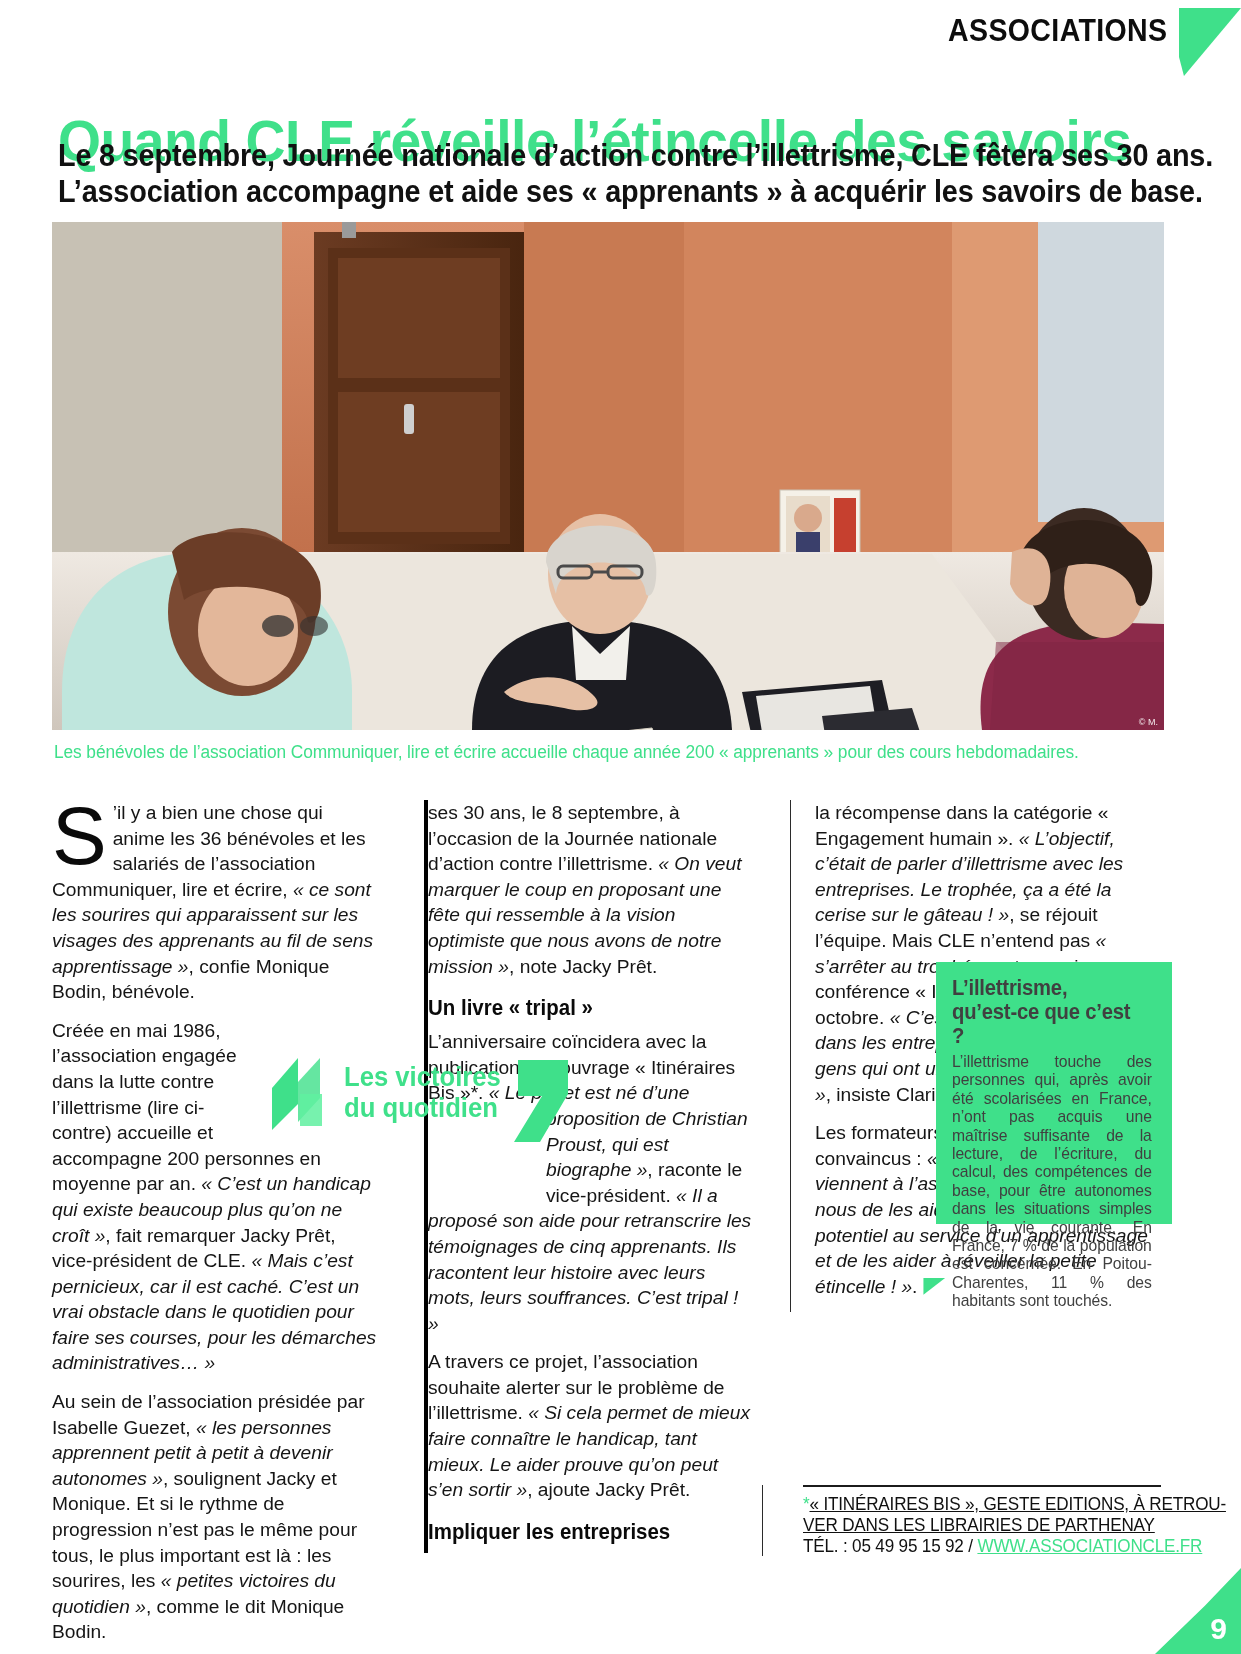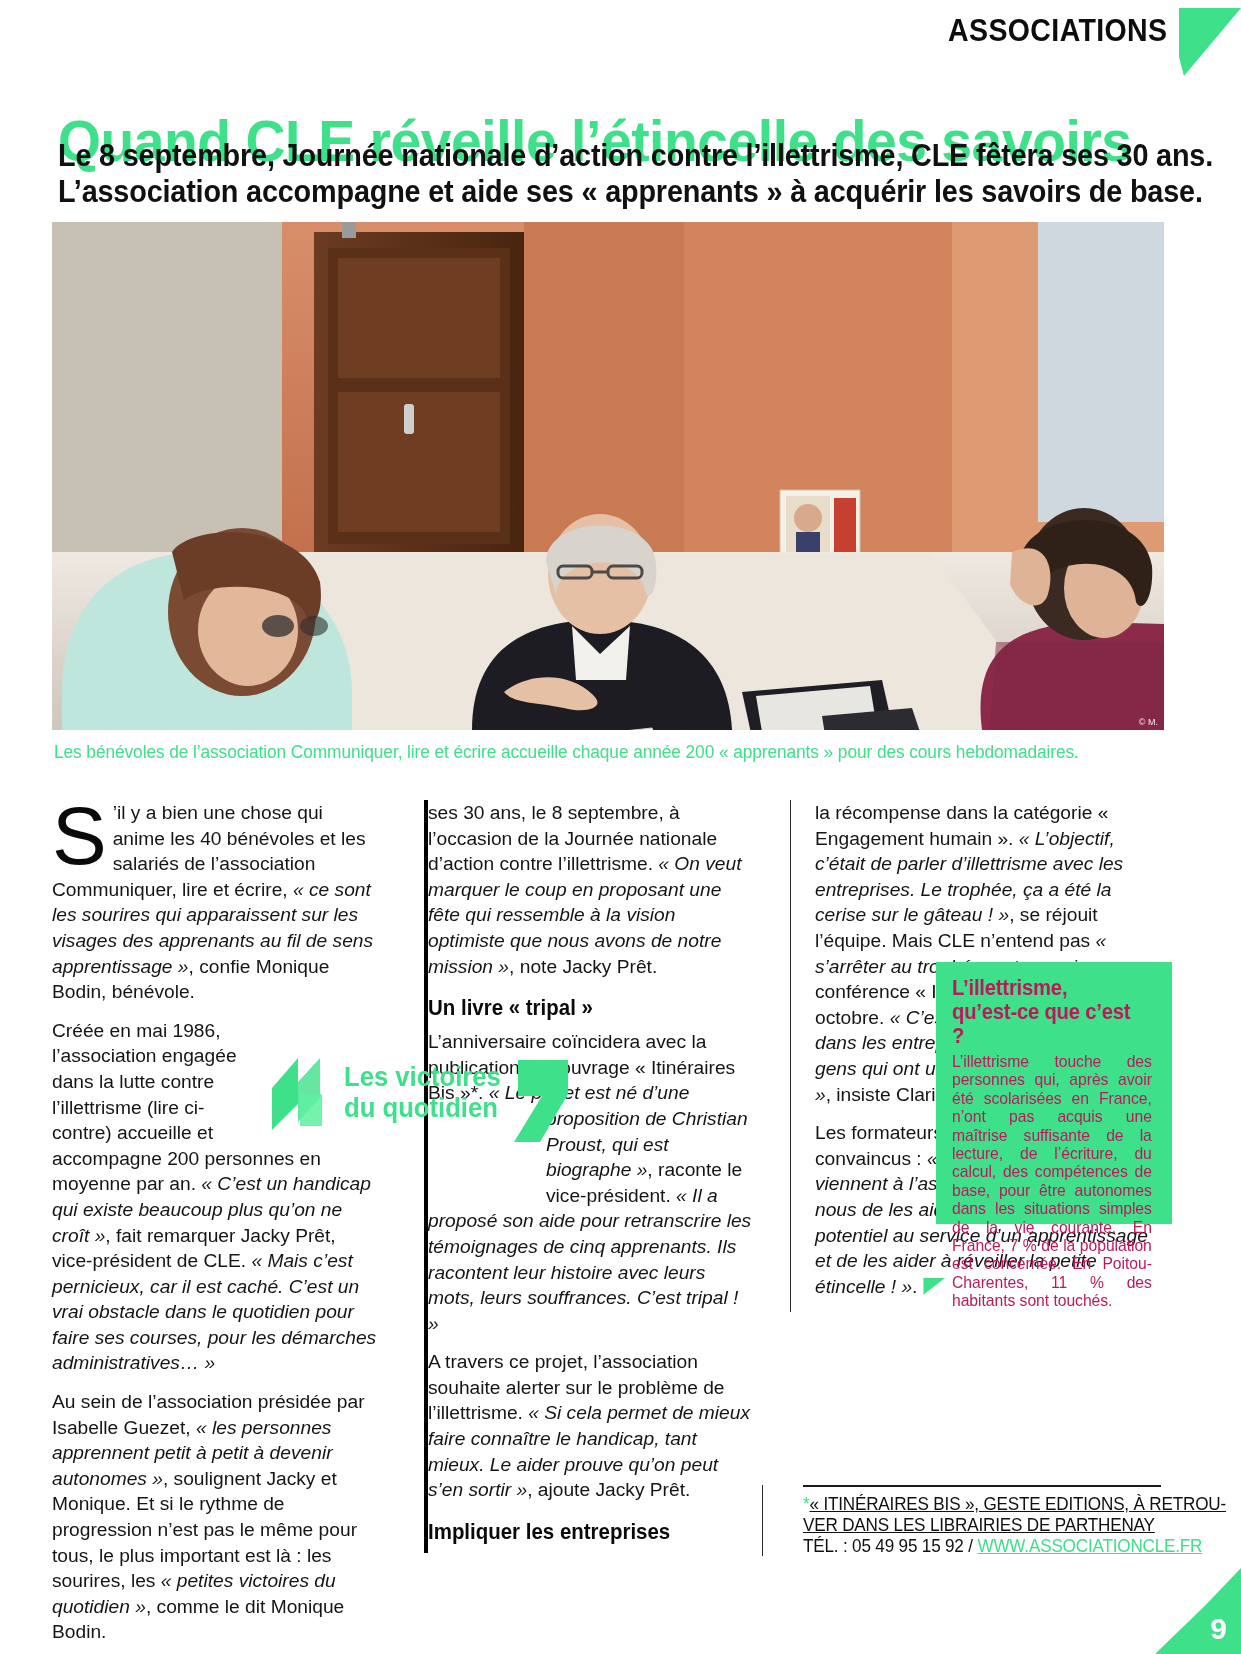--- a/index.html
+++ b/index.html
@@ -134,21 +134,21 @@
   .pq-spacer{
     float:left;width:118px;height:108px;shape-outside:inset(0);
   }
   .pq-spacer-c1{
     float:right;width:118px;height:112px;
   }
 
   
   .greenbox{
     position:absolute;left:936px;top:962px;width:236px;height:262px;
-    background:#3fe08a;color:#be185d;
+    background:#3fe08a;color:#404040;
     padding:14px 14px 10px 16px;box-sizing:border-box;
     z-index:6;
   }
   .gb-title{
     font-weight:bold;font-size:21.5px;line-height:24px;
     letter-spacing:-0.2px;margin-bottom:4px;
     transform:scaleX(0.94);transform-origin:left top;
   }
   .gb-body{
     font-size:16.2px;line-height:18.4px;
@@ -311,21 +311,21 @@
   </svg>
   <div class="photo-credit">© M.</div>
 </div>
 
 <div class="caption">Les bénévoles de l’association Communiquer, lire et écrire accueille chaque année 200 « apprenants » pour des cours hebdomadaires.</div>
 
 <div class="cols">
 
   <div class="col col1">
     <p>
-      <span class="dropcap">S</span><span>’il y a bien une chose qui anime les 40 bénévoles et les salariés de l’association Communiquer, lire et écrire, </span><span class="it">« ce sont les sourires qui apparaissent sur les visages des apprenants au fil de sens apprentissage »</span><span>, confie Monique Bodin, bénévole.</span>
+      <span class="dropcap">S</span><span>’il y a bien une chose qui anime les 36 bénévoles et les salariés de l’association Communiquer, lire et écrire, </span><span class="it">« ce sont les sourires qui apparaissent sur les visages des apprenants au fil de sens apprentissage »</span><span>, confie Monique Bodin, bénévole.</span>
     </p>
     <p>
       <span class="pq-spacer-c1"></span><span>Créée en mai 1986, l’association engagée dans la lutte contre l’illettrisme (lire ci-contre) accueille et accompagne 200 personnes en moyenne par an. </span><span class="it">« C’est un handicap qui existe beaucoup plus qu’on ne croît »</span><span>, fait remarquer Jacky Prêt, vice-président de CLE. </span><span class="it">« Mais c’est pernicieux, car il est caché. C’est un vrai obstacle dans le quotidien pour faire ses courses, pour les démarches administratives… »</span>
     </p>
     <p>
       <span>Au sein de l’association présidée par Isabelle Guezet, </span><span class="it">« les personnes apprennent petit à petit à devenir autonomes »</span><span>, soulignent Jacky et Monique. Et si le rythme de progression n’est pas le même pour tous, le plus important est là : les sourires, les </span><span class="it">« petites victoires du quotidien »</span><span>, comme le dit Monique Bodin.</span>
     </p>
 
   </div>
 

